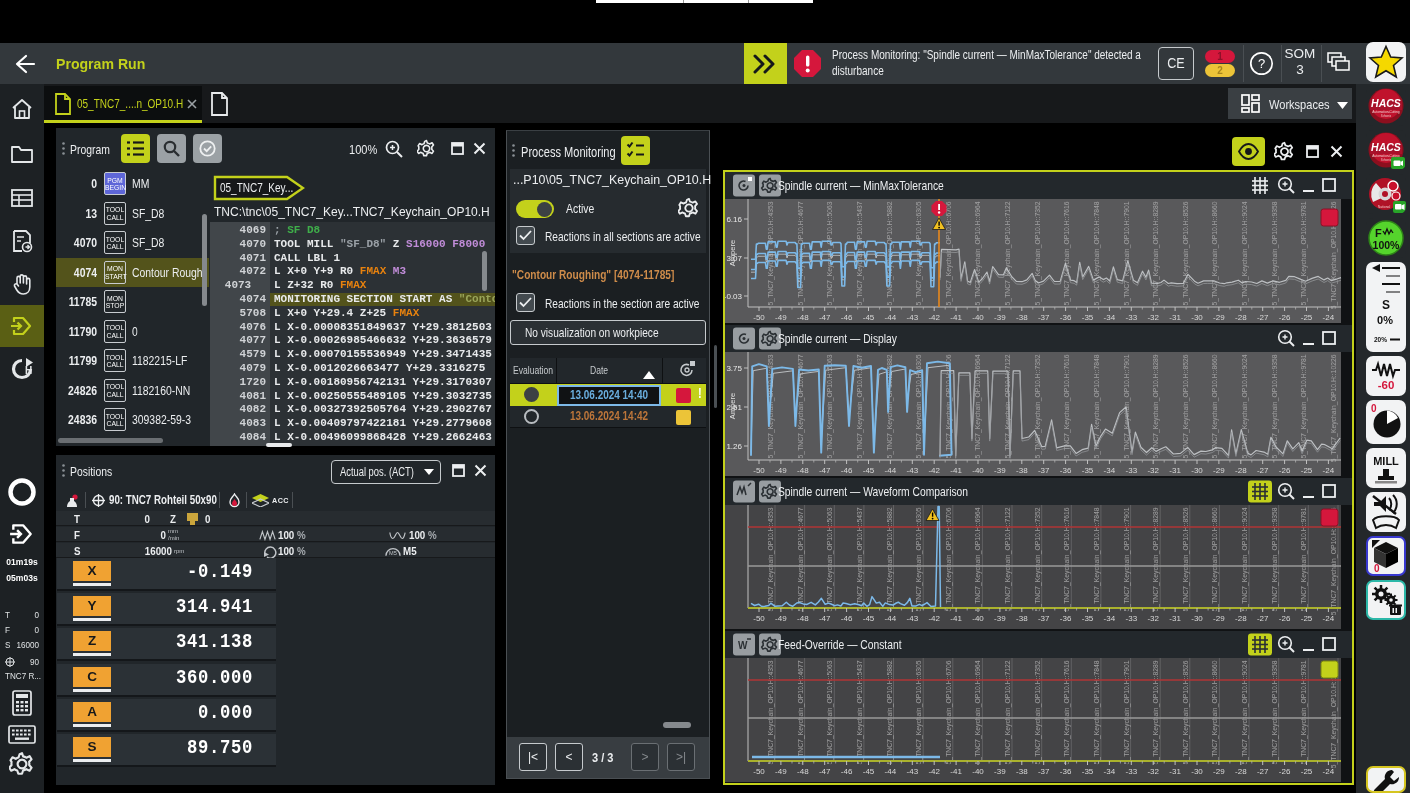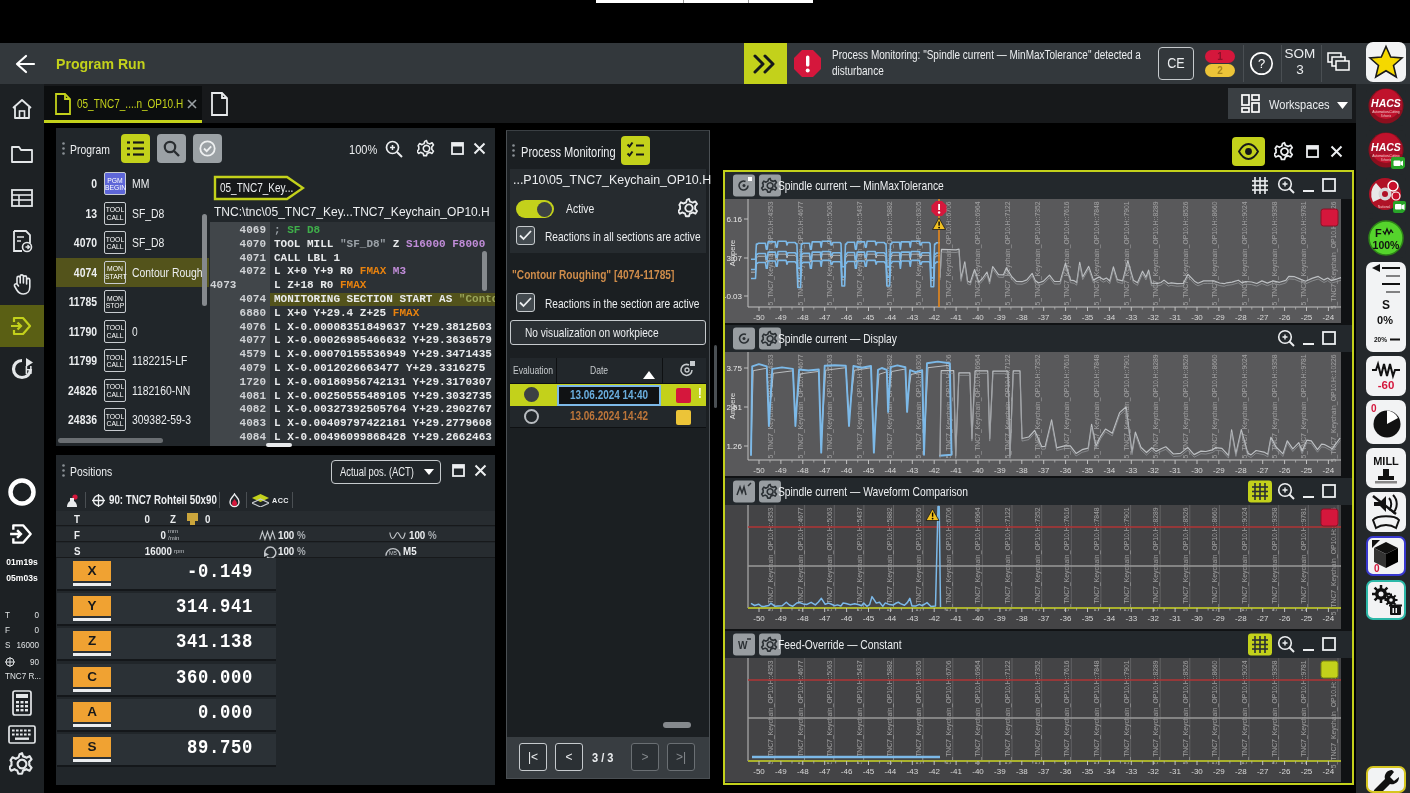--- a/index.html
+++ b/index.html
@@ -237,26 +237,26 @@
 <div class="abs" style="left:214px;top:204px;font-size:13px;font-weight:normal;color:#eceef0;white-space:nowrap;transform:scaleX(0.925);transform-origin:0 0;max-width:300px;">TNC:\tnc\05_TNC7_Key...TNC7_Keychain_OP10.H</div>
 <div class="abs" style="left:210px;top:222px;width:60px;height:224px;background:#41464a;"></div>
 <div class="abs mono" style="left:210px;top:224.0px;width:56px;text-align:right;font-size:11px;font-weight:bold;color:#d0d3d6;">4069</div>
 <div class="abs mono" style="left:274px;top:224.0px;width:221px;font-size:11px;font-weight:bold;white-space:pre;overflow:hidden;"><span style="color:#9aa0a6">; </span><span style="color:#3fae4a">SF D8</span></div>
 <div class="abs mono" style="left:210px;top:237.8px;width:56px;text-align:right;font-size:11px;font-weight:bold;color:#d0d3d6;">4070</div>
 <div class="abs mono" style="left:274px;top:237.8px;width:221px;font-size:11px;font-weight:bold;white-space:pre;overflow:hidden;"><span style="color:#e8eaec">TOOL MILL </span><span style="color:#9aa0a6">"SF_D8"</span><span style="color:#e8eaec"> Z </span><span style="color:#c08cd8">S16000</span><span style="color:#e8eaec"> </span><span style="color:#c08cd8">F8000</span></div>
 <div class="abs mono" style="left:210px;top:251.6px;width:56px;text-align:right;font-size:11px;font-weight:bold;color:#d0d3d6;">4071</div>
 <div class="abs mono" style="left:274px;top:251.6px;width:221px;font-size:11px;font-weight:bold;white-space:pre;overflow:hidden;"><span style="color:#e8eaec">CALL LBL 1</span></div>
 <div class="abs mono" style="left:210px;top:265.4px;width:56px;text-align:right;font-size:11px;font-weight:bold;color:#d0d3d6;">4072</div>
 <div class="abs mono" style="left:274px;top:265.4px;width:221px;font-size:11px;font-weight:bold;white-space:pre;overflow:hidden;"><span style="color:#e8eaec">L X+0 Y+9 R0 </span><span style="color:#e8820e">FMAX</span><span style="color:#e8eaec"> </span><span style="color:#c08cd8">M3</span></div>
-<div class="abs mono" style="left:210px;top:279.2px;width:56px;text-align:left;font-size:11px;font-weight:bold;color:#d0d3d6;">4073</div>
-<div class="abs mono" style="left:274px;top:279.2px;width:221px;font-size:11px;font-weight:bold;white-space:pre;overflow:hidden;"><span style="color:#e8eaec">L Z+18 R0 </span><span style="color:#e8820e">FMAX</span></div>
+<div class="abs mono" style="left:210px;top:279.2px;width:56px;text-align:center;font-size:11px;font-weight:bold;color:#d0d3d6;">4073</div>
+<div class="abs mono" style="left:274px;top:279.2px;width:221px;font-size:11px;font-weight:bold;white-space:pre;overflow:hidden;"><span style="color:#e8eaec">L Z+32 R0 </span><span style="color:#e8820e">FMAX</span></div>
 <div class="abs" style="left:270px;top:292.5px;width:225px;height:13.8px;background:#53531b;"></div>
 <div class="abs mono" style="left:210px;top:293.0px;width:56px;text-align:right;font-size:11px;font-weight:bold;color:#d0d3d6;">4074</div>
 <div class="abs mono" style="left:274px;top:293.0px;width:221px;font-size:11px;font-weight:bold;white-space:pre;overflow:hidden;"><span style="color:#e8eaec">MONITORING SECTION START AS </span><span style="color:#9aa55a">"Conto</span></div>
-<div class="abs mono" style="left:210px;top:306.8px;width:56px;text-align:right;font-size:11px;font-weight:bold;color:#d0d3d6;">6880</div>
+<div class="abs mono" style="left:210px;top:306.8px;width:56px;text-align:right;font-size:11px;font-weight:bold;color:#d0d3d6;">5708</div>
 <div class="abs mono" style="left:274px;top:306.8px;width:221px;font-size:11px;font-weight:bold;white-space:pre;overflow:hidden;"><span style="color:#e8eaec">L X+0 Y+29.4 Z+25 </span><span style="color:#e8820e">FMAX</span></div>
 <div class="abs mono" style="left:210px;top:320.6px;width:56px;text-align:right;font-size:11px;font-weight:bold;color:#d0d3d6;">4076</div>
 <div class="abs mono" style="left:274px;top:320.6px;width:221px;font-size:11px;font-weight:bold;white-space:pre;overflow:hidden;"><span style="color:#e8eaec">L X-0.00008351849637 Y+29.3812503</span></div>
 <div class="abs mono" style="left:210px;top:334.4px;width:56px;text-align:right;font-size:11px;font-weight:bold;color:#d0d3d6;">4077</div>
 <div class="abs mono" style="left:274px;top:334.4px;width:221px;font-size:11px;font-weight:bold;white-space:pre;overflow:hidden;"><span style="color:#e8eaec">L X-0.00026985466632 Y+29.3636579</span></div>
 <div class="abs mono" style="left:210px;top:348.2px;width:56px;text-align:right;font-size:11px;font-weight:bold;color:#d0d3d6;">4579</div>
 <div class="abs mono" style="left:274px;top:348.2px;width:221px;font-size:11px;font-weight:bold;white-space:pre;overflow:hidden;"><span style="color:#e8eaec">L X-0.00070155536949 Y+29.3471435</span></div>
 <div class="abs mono" style="left:210px;top:362.0px;width:56px;text-align:right;font-size:11px;font-weight:bold;color:#d0d3d6;">4079</div>
 <div class="abs mono" style="left:274px;top:362.0px;width:221px;font-size:11px;font-weight:bold;white-space:pre;overflow:hidden;"><span style="color:#e8eaec">L X-0.0012026663477 Y+29.3316275</span></div>
 <div class="abs mono" style="left:210px;top:375.8px;width:56px;text-align:right;font-size:11px;font-weight:bold;color:#d0d3d6;">1720</div>

